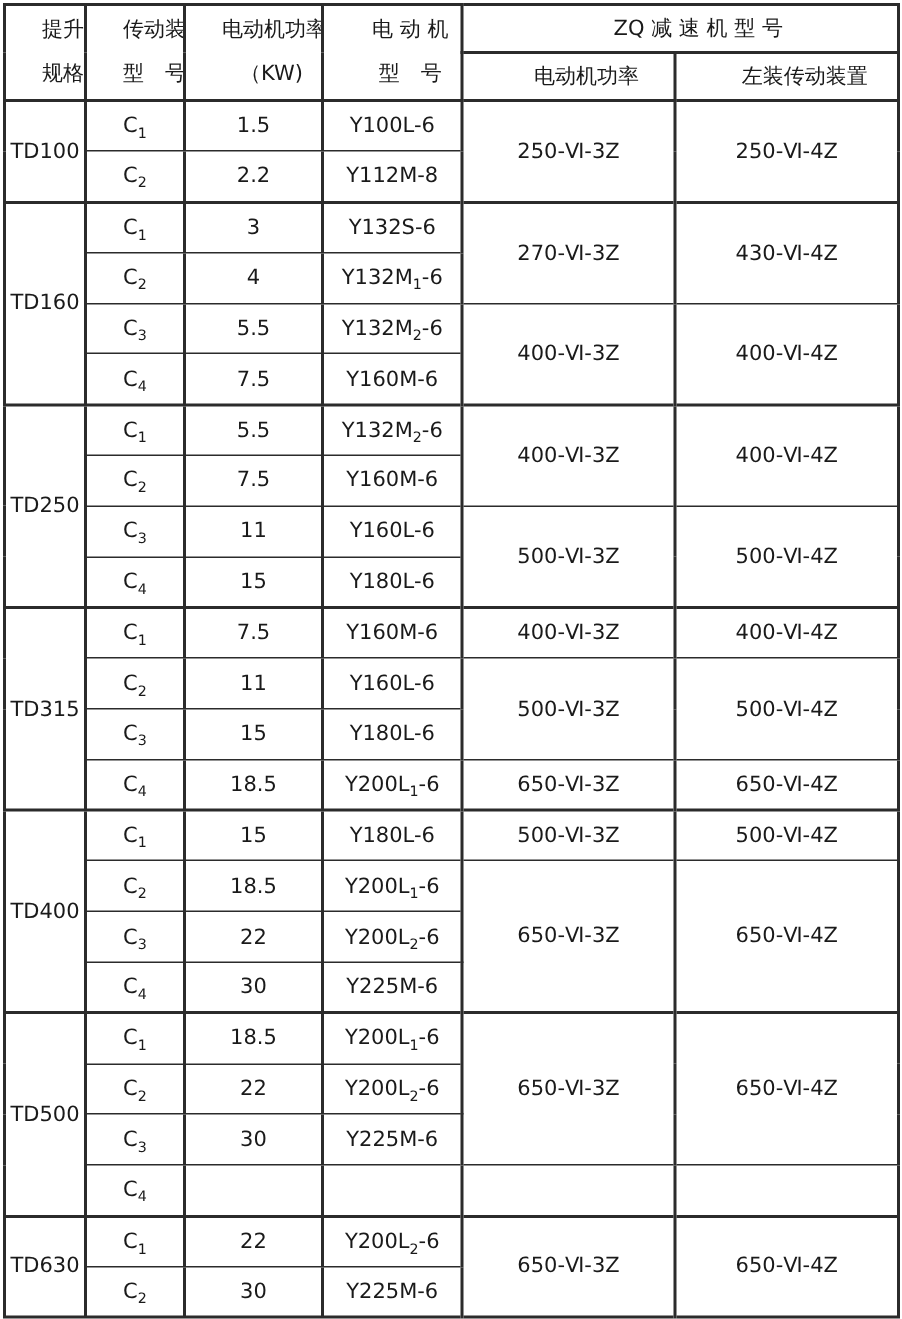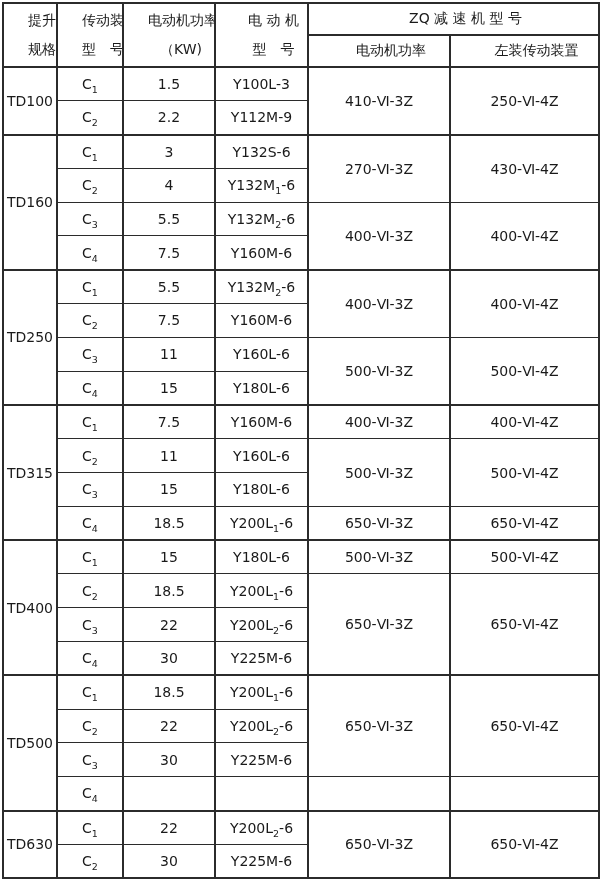--- a/index.html
+++ b/index.html
@@ -77,28 +77,28 @@
       <th>
         <span>左装传动装置</span>
       </th>
     </tr>
   </thead>
   <tbody id="tbody">
       <tr class="gtop">
         <td rowspan="2"><span>TD100</span></td>
         <td><span>C</span><sub>1</sub></td>
         <td><span>1.5</span></td>
-        <td><span>Y100L-3</span><sub></sub><span></span></td>
-        <td rowspan="2"><span>410-Ⅵ-3Z</span></td>
+        <td><span>Y100L-6</span><sub></sub><span></span></td>
+        <td rowspan="2"><span>250-Ⅵ-3Z</span></td>
         <td rowspan="2"><span>250-Ⅵ-4Z</span></td>
       </tr>
       <tr>
         <td><span>C</span><sub>2</sub></td>
         <td><span>2.2</span></td>
-        <td><span>Y112M-9</span><sub></sub><span></span></td>
+        <td><span>Y112M-8</span><sub></sub><span></span></td>
       </tr>
       <tr class="gtop">
         <td rowspan="4"><span>TD160</span></td>
         <td><span>C</span><sub>1</sub></td>
         <td><span>3</span></td>
         <td><span>Y132S-6</span><sub></sub><span></span></td>
         <td rowspan="2"><span>270-Ⅵ-3Z</span></td>
         <td rowspan="2"><span>430-Ⅵ-4Z</span></td>
       </tr>
       <tr>

